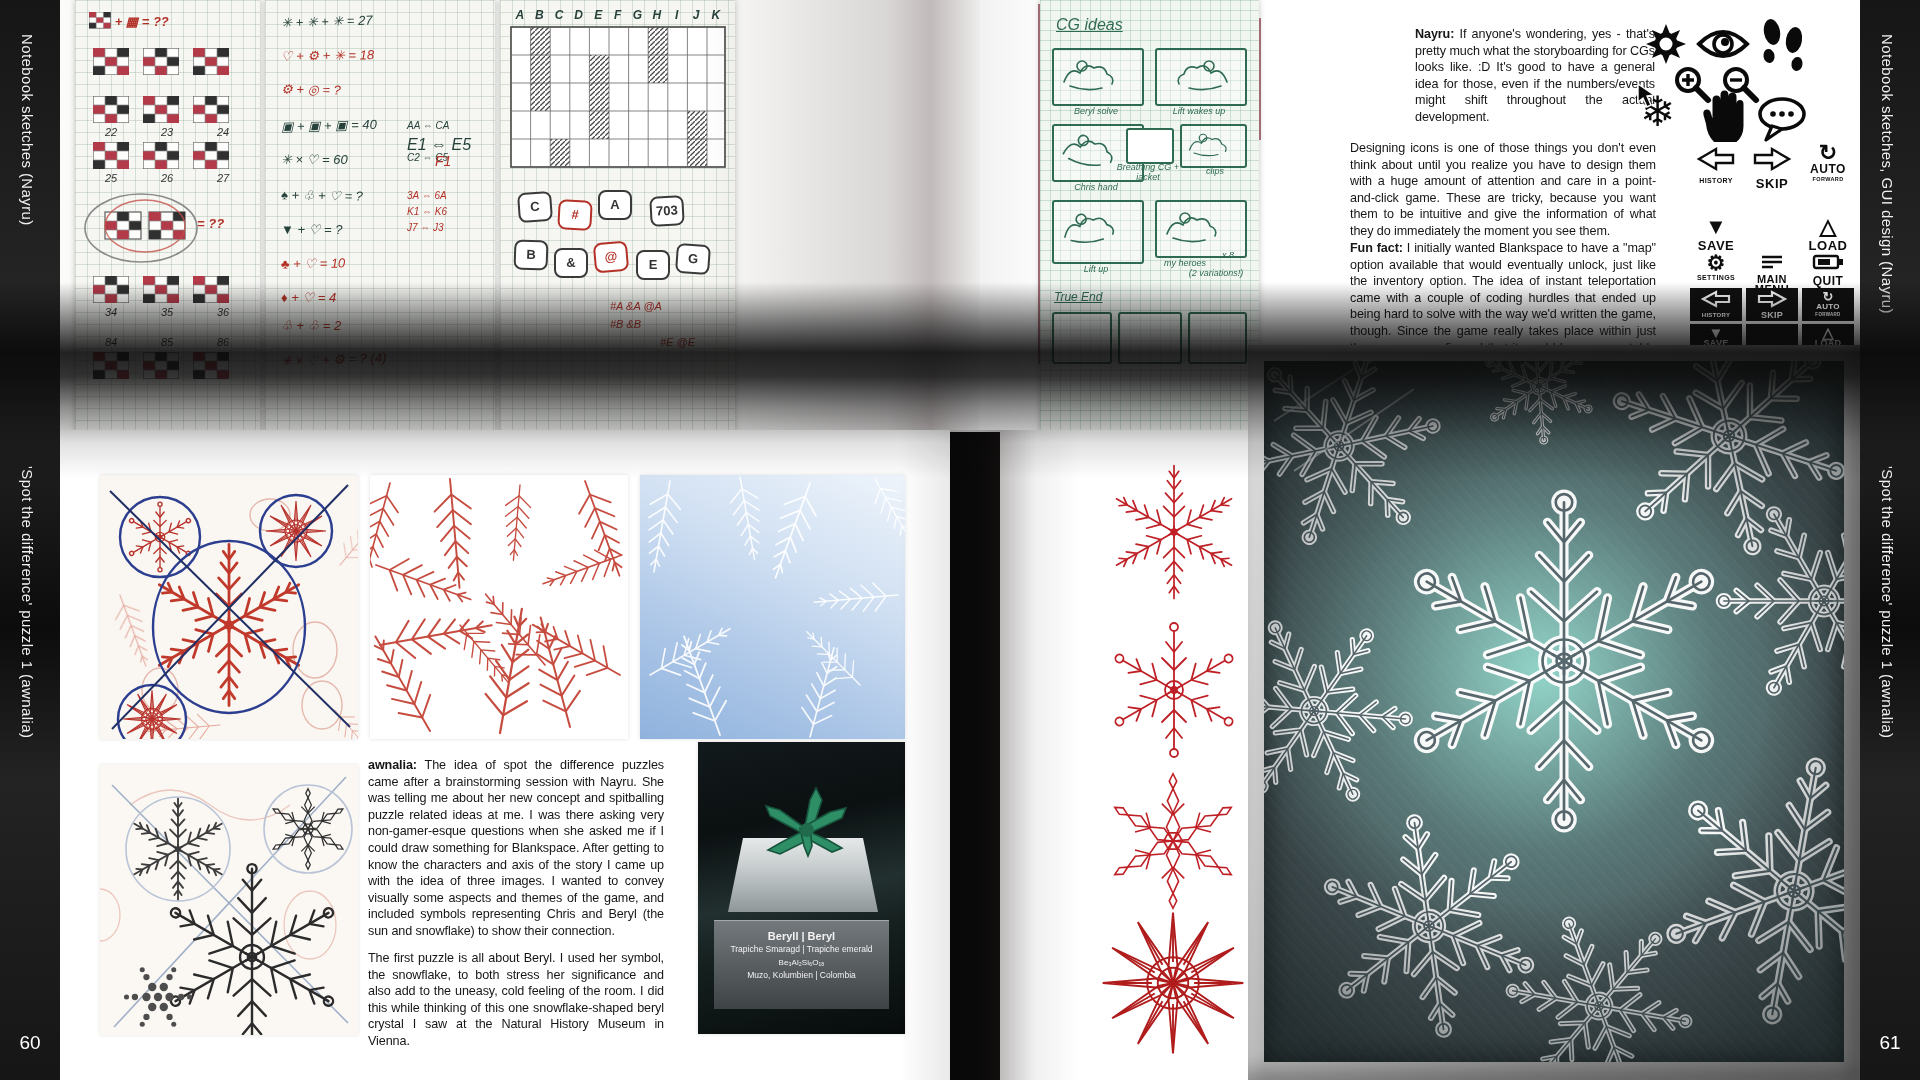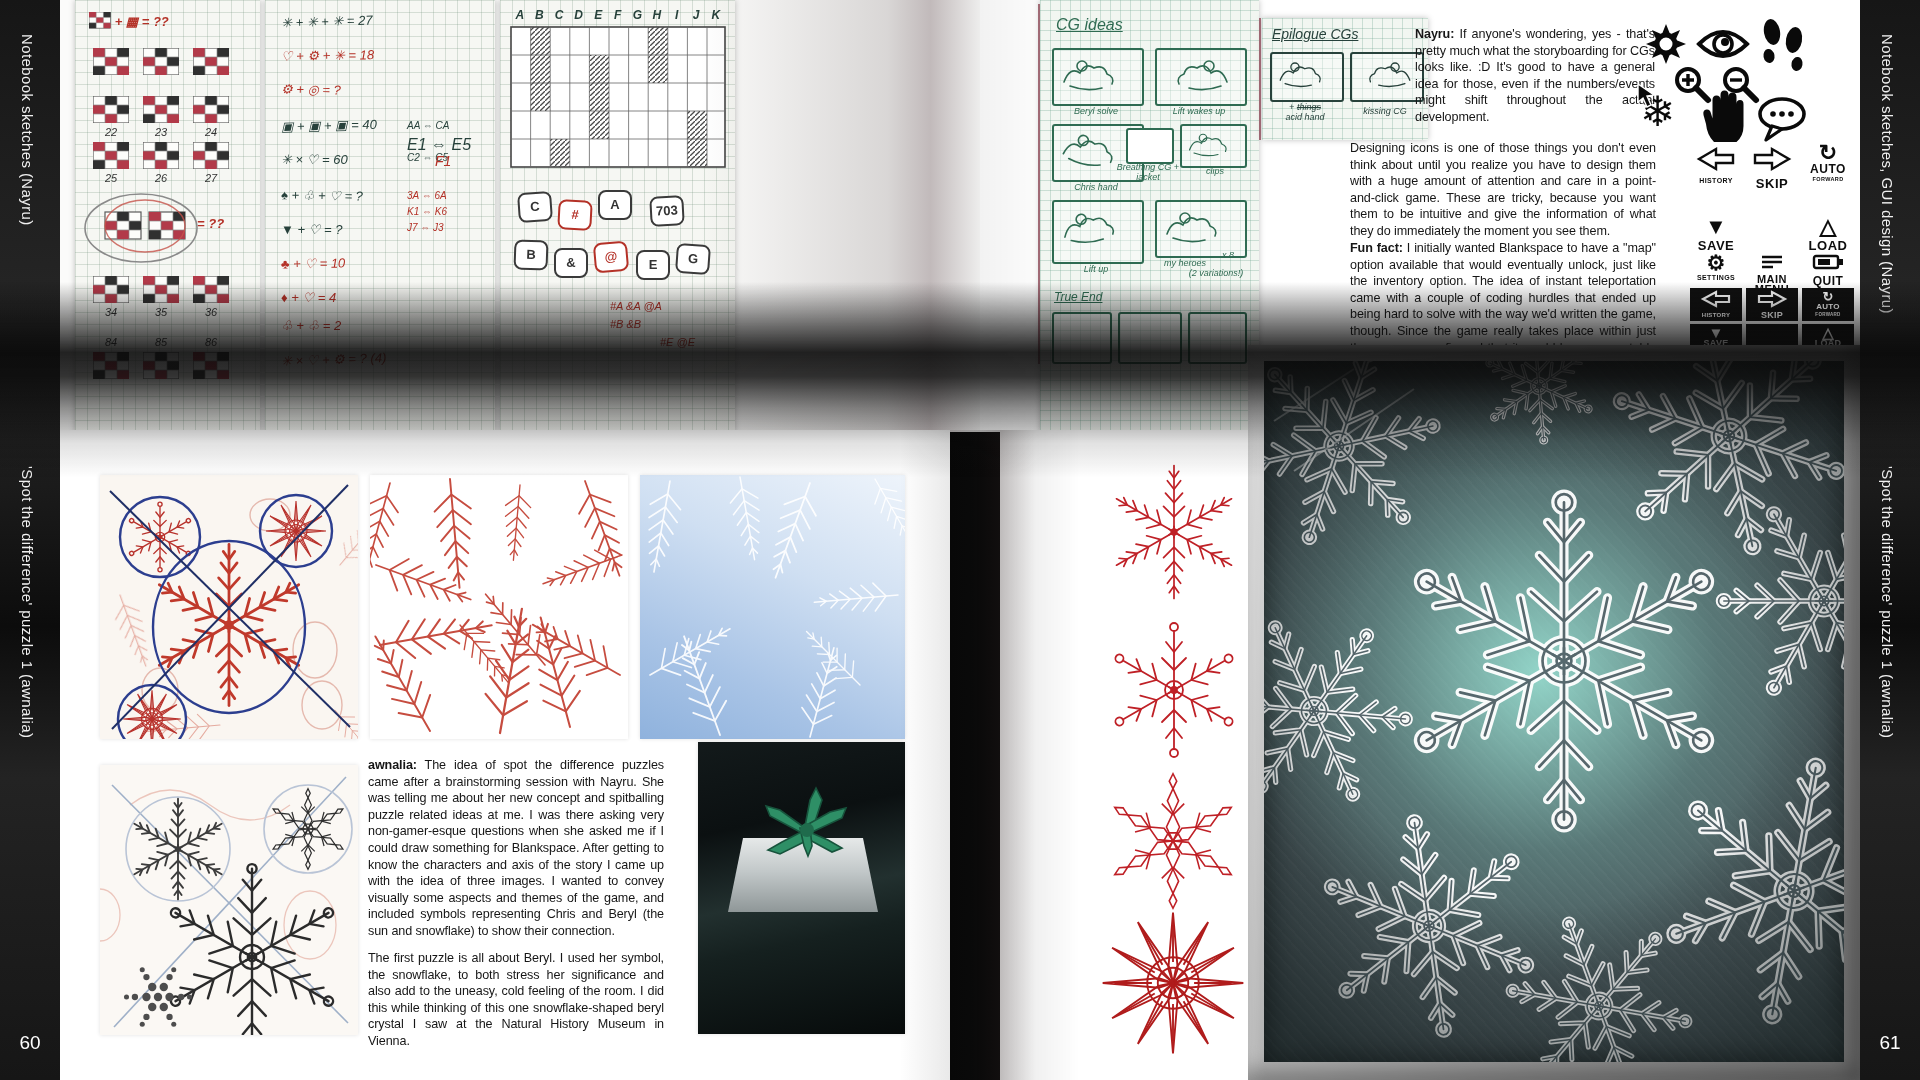--- a/index.html
+++ b/index.html
@@ -20,21 +20,21 @@
   .paperG{background-color:#f2f6f1;
     background-image:linear-gradient(rgba(110,165,145,.30) 1px,transparent 1px),
       linear-gradient(90deg,rgba(110,165,145,.30) 1px,transparent 1px);
     background-size:10px 10px;}
   .hand{font-style:italic;color:#2f6b52;}
   .handD{font-style:italic;color:#27413b;}
   .handR{font-style:italic;color:#b43127;}
   .sbox{position:absolute;border:2px solid #2f6b52;border-radius:3px;background:rgba(255,255,255,.35);}
   .cap{position:absolute;font-size:9px;line-height:10px;text-align:center;}
   .eq{position:absolute;font-size:13px;white-space:nowrap;}
-  .numrow{position:absolute;display:flex;gap:14px;}
+  .numrow{position:absolute;display:flex;gap:20px;}
   .numrow span{width:36px;text-align:center;font-size:11px;color:#333;font-style:italic;}
   .ckrow{position:absolute;display:flex;gap:14px;}
   .hex{position:absolute;width:30px;height:26px;border:2px solid #3a3a3a;border-radius:8px;
     background:#fff;text-align:center;line-height:26px;font-size:13px;font-weight:bold;color:#333;}
   
   .copy{position:absolute;color:#161616;font-size:12.6px;line-height:16.6px;text-align:justify;
     letter-spacing:-.1px;}
   .copy b{font-weight:bold;}
   
   .gcol{position:absolute;width:52px;text-align:center;color:#0d0d0d;}
@@ -419,36 +419,20 @@
       <div class="cap hand" style="left:115px;top:258px;width:60px">my heroes</div>
       <div class="cap hand" style="left:168px;top:250px;width:40px">x 8</div>
       <div class="cap hand" style="left:140px;top:268px;width:72px">(2 variations!)</div>
       <div class="eq hand" style="left:14px;top:290px;font-size:12px;text-decoration:underline">True End</div>
       <div class="sbox" style="left:12px;top:312px;width:56px;height:48px"></div>
       <div class="sbox" style="left:78px;top:312px;width:60px;height:48px"></div>
       <div class="sbox" style="left:148px;top:312px;width:55px;height:48px"></div>
     </div>
     <div class="redline" style="left:978px;top:4px;height:360px"></div>
 
-    <div class="paper paperG" style="left:1202px;top:18px;width:166px;height:122px">
-      <div class="eq handD" style="left:10px;top:8px;font-size:14px;text-decoration:underline">Epilogue CGs</div>
-      <div class="sbox" style="left:8px;top:34px;width:70px;height:46px;border-color:#27413b">
-        <svg width="66" height="42" stroke="#27413b" stroke-width="1.6">
-            <use href="#sq1" transform="scale(.82)"></use>
-          </svg></div>
-      <div class="cap handD" style="left:8px;top:84px;width:70px">
-        <span>+</span> <s>things</s><br>
-        <span>acid hand</span>
-      </div>
-      <div class="sbox" style="left:88px;top:34px;width:70px;height:46px;border-color:#27413b">
-        <svg width="66" height="42" stroke="#27413b" stroke-width="1.6">
-            <use href="#sq1" transform="translate(66,0) scale(-.82,.82)"></use>
-          </svg></div>
-      <div class="cap handD" style="left:88px;top:88px;width:70px">kissing CG</div>
-    </div>
     <div class="redline" style="left:1199px;top:18px;height:122px"></div>
 
     <div class="copy" style="left:1355px;top:26px;width:240px">
       <b>Nayru:</b> <span>If anyone's wondering, yes - that's pretty much what the storyboarding for CGs looks like. :D It's good to have a general idea for those, even if the numbers/events might shift throughout the actual development.</span>
     </div>
     <div class="copy" style="left:1290px;top:140px;width:306px">Designing icons is one of those things you don't even think about until you realize you have to design them with a huge amount of attention and care in a point-and-click game. These are tricky, because you want them to be intuitive and give the information of what they do immediately the moment you see them.</div>
     <div class="copy" style="left:1290px;top:240px;width:306px">
       <b>Fun fact:</b> <span>I initially wanted Blankspace to have a "map" option available that would eventually unlock, just like the inventory option. The idea of instant teleportation came with a couple of coding hurdles that ended up being hard to solve with the way we'd written the game, though. Since the game really takes place within just three rooms, we figured that it would be an acceptable loss to focus our efforts elsewhere. Perhaps it's something we can try getting back in one of our future projects.</span>
     </div>
 
@@ -697,20 +681,26 @@
           <g fill="#2e8f66" stroke="#17533c" stroke-width="1.6">
             <path d="M55,44 L60,18 L66,6 L72,18 L63,46 Z"></path>
             <path d="M55,44 L80,30 L96,26 L92,36 L62,50 Z"></path>
             <path d="M55,46 L30,28 L16,24 L20,34 L50,50 Z"></path>
             <path d="M55,48 L78,58 L92,66 L82,70 L56,56 Z"></path>
             <path d="M55,48 L32,60 L18,68 L30,72 L58,58 Z"></path>
             <path d="M50,46 L54,64 L58,74 L62,64 L60,46 Z"></path>
           </g>
           <circle cx="57" cy="48" r="7" fill="#1f6b4c"></circle>
         </svg>
+        <div class="plq">
+          <div style="font-size:11px;font-weight:bold;margin-top:9px">Beryll | Beryl</div>
+          <div style="font-size:8.5px">Trapiche Smaragd | Trapiche emerald</div>
+          <div style="font-size:8px">Be₃Al₂Si₆O₁₈</div>
+          <div style="font-size:8.5px">Muzo, Kolumbien | Colombia</div>
+        </div>
       </div>
     </div>
 
     <div class="abs" style="left:940px;top:0;width:860px;height:650px;background:#ffffff">
       <svg class="abs" style="left:100px;top:28px" width="148" height="148" viewBox="-78 -78 156 156">
         <use href="#rs1" stroke="#bf2026" stroke-width="1.8"></use>
       </svg>
       <svg class="abs" style="left:100px;top:186px" width="148" height="148" viewBox="-74 -74 148 148">
         <use href="#rs2" stroke="#bf2026" stroke-width="1.8"></use>
       </svg>

